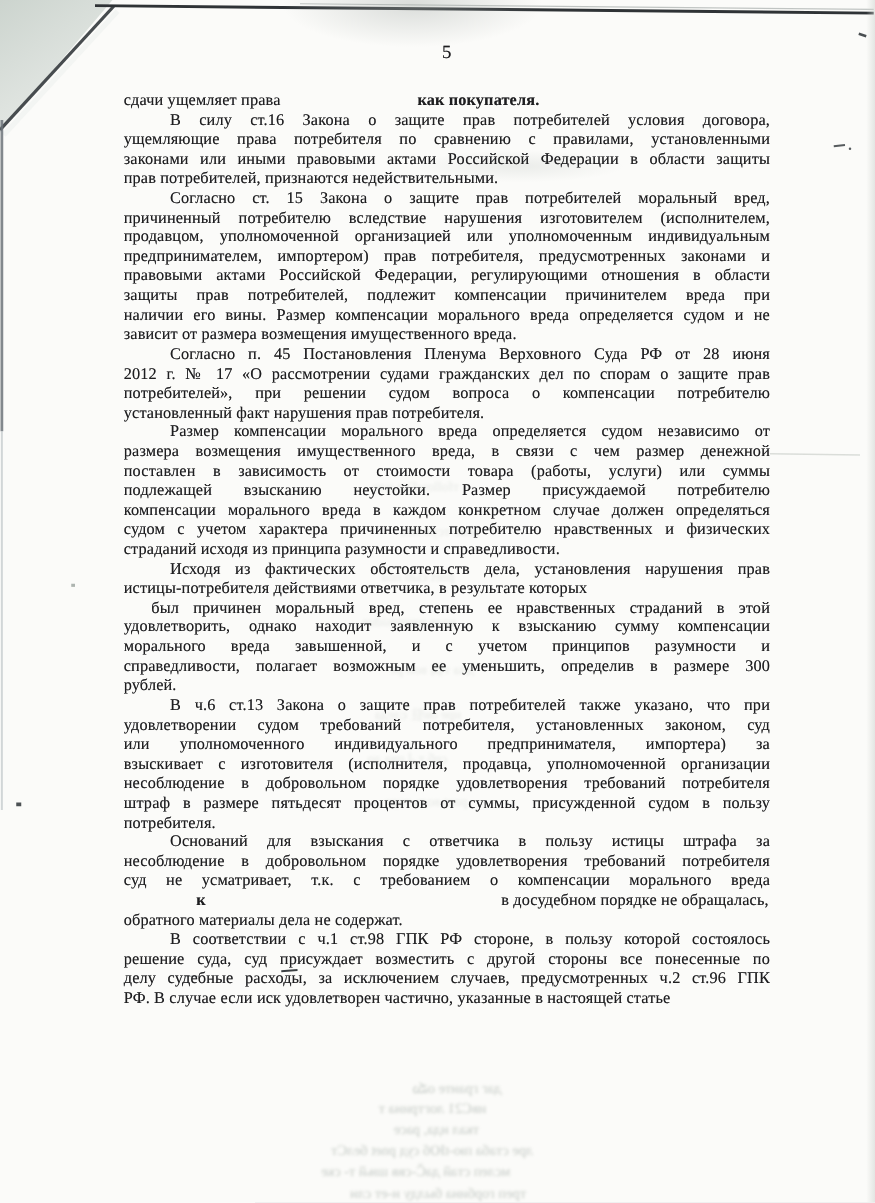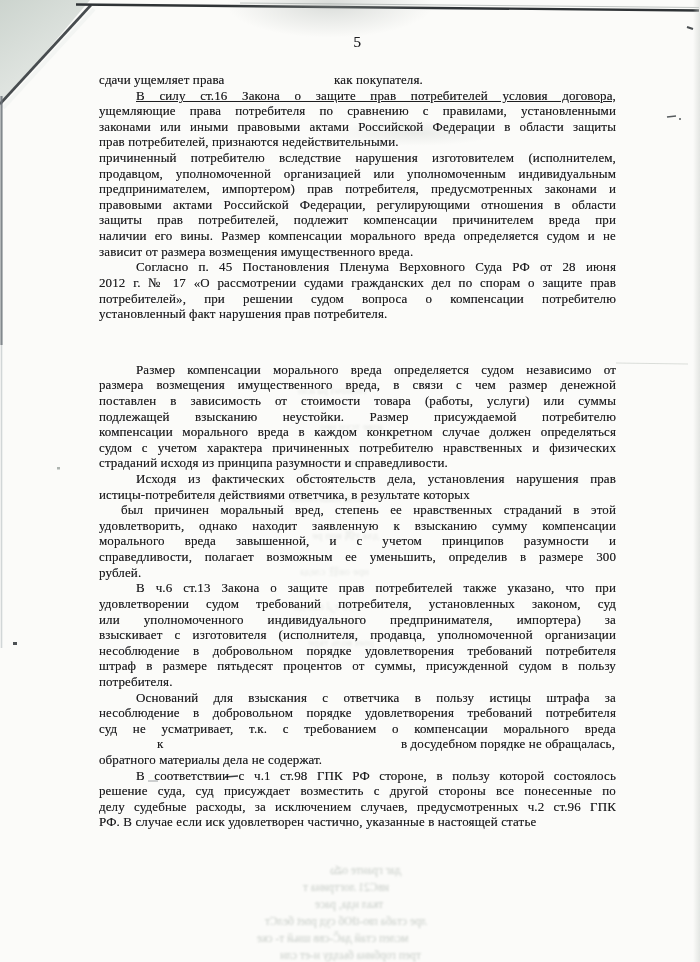--- a/index.html
+++ b/index.html
@@ -27,21 +27,21 @@
     text-shadow:0 0 .5px rgba(20,20,25,.6);
   }
   .text-block{
     position:absolute;top:72px;left:99px;width:517px;
     font-size:13px;letter-spacing:.12px;
     text-shadow:0 0 .5px rgba(20,20,25,.55);
   }
   .line{position:relative;height:15.62px;line-height:15.62px;}
   .line.j{text-align:justify;text-align-last:justify;}
   .line.l{text-align:left;}
-  .line .abs{position:absolute;top:0;}
+  .line .abs{position:absolute;top:0;font-weight:bold;}
   .line .rgt{position:absolute;top:0;right:1px;}
   
   .ghost{position:absolute;pointer-events:none;color:#7f8c82;
          font-family:"Liberation Serif","DejaVu Serif",serif;}
   .ghost span{position:absolute;white-space:nowrap;display:block;
               transform:scaleX(-1);filter:blur(1.3px);}
   .ghost.mid{left:280px;top:378px;width:210px;height:300px;font-size:11px;opacity:.16;}
   .ghost.bottom{left:255px;top:860px;width:320px;height:100px;font-size:11.5px;opacity:.42;}
 </style>
 </head>
@@ -80,36 +80,37 @@
     <line x1="148" y1="781" x2="158" y2="781" stroke="#777d80" stroke-width="1" opacity=".7"></line>
   </svg>
 
   <div class="smudge s1"></div>
   <div class="smudge s2"></div>
 
   <div class="page-number">5</div>
 
   <div id="text-block" class="text-block">
       <div class="line l"><span>сдачи ущемляет права</span><span class="abs" style="left: 235px;">как покупателя.</span></div>
-      <div class="line j" style="padding-left: 37px; text-decoration: underline;">В силу ст.16 Закона о защите прав потребителей условия договора,</div>
+      <div class="line j" style="padding-left: 37px;">В силу ст.16 Закона о защите прав потребителей условия договора,</div>
       <div class="line j">ущемляющие права потребителя по сравнению с правилами, установленными</div>
       <div class="line j">законами или иными правовыми актами Российской Федерации в области защиты</div>
       <div class="line l">прав потребителей, признаются недействительными.</div>
+      <div class="line j" style="padding-left: 37px;">Согласно ст. 15 Закона о защите прав потребителей моральный вред,</div>
       <div class="line j">причиненный потребителю вследствие нарушения изготовителем (исполнителем,</div>
       <div class="line j">продавцом, уполномоченной организацией или уполномоченным индивидуальным</div>
       <div class="line j">предпринимателем, импортером) прав потребителя, предусмотренных законами и</div>
       <div class="line j">правовыми актами Российской Федерации, регулирующими отношения в области</div>
       <div class="line j">защиты прав потребителей, подлежит компенсации причинителем вреда при</div>
       <div class="line j">наличии его вины. Размер компенсации морального вреда определяется судом и не</div>
       <div class="line l">зависит от размера возмещения имущественного вреда.</div>
       <div class="line j" style="padding-left: 37px;">Согласно п. 45 Постановления Пленума Верховного Суда РФ от 28 июня</div>
       <div class="line j">2012 г. № 17  «О рассмотрении судами гражданских дел по спорам о защите прав</div>
       <div class="line j">потребителей», при решении судом вопроса о компенсации потребителю</div>
       <div class="line l">установленный факт нарушения прав потребителя.</div>
-      <div class="line j" style="padding-left: 37px; margin-top: 40px;">Размер компенсации морального вреда определяется судом независимо от</div>
+      <div class="line j" style="padding-left: 37px;">Размер компенсации морального вреда определяется судом независимо от</div>
       <div class="line j">размера возмещения имущественного вреда, в связи с чем размер денежной</div>
       <div class="line j">поставлен в зависимость от стоимости товара (работы, услуги) или суммы</div>
       <div class="line j">подлежащей взысканию неустойки. Размер присуждаемой потребителю</div>
       <div class="line j">компенсации морального вреда в каждом конкретном случае должен определяться</div>
       <div class="line j">судом с учетом характера причиненных потребителю нравственных и физических</div>
       <div class="line l">страданий исходя из принципа разумности и справедливости.</div>
       <div class="line j" style="padding-left: 37px;">Исходя из фактических обстоятельств дела, установления нарушения прав</div>
       <div class="line l">истицы-потребителя действиями ответчика, в результате которых</div>
       <div class="line j" style="padding-left: 22px;">был причинен моральный вред, степень ее нравственных страданий в этой</div>
       <div class="line j">удовлетворить, однако находит заявленную к взысканию сумму компенсации</div>

